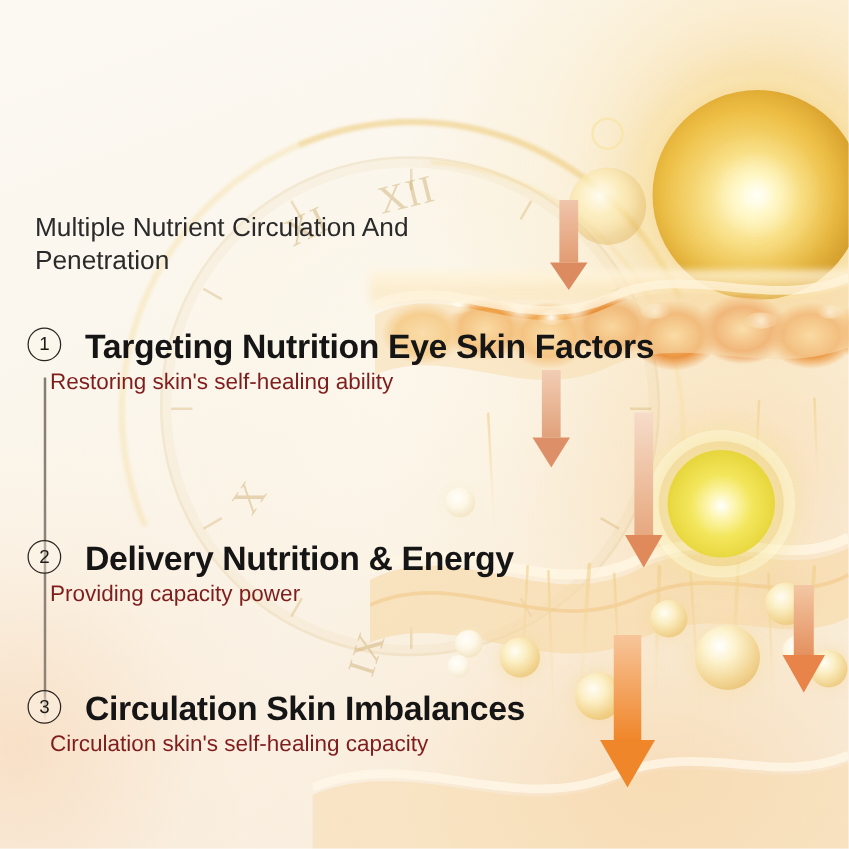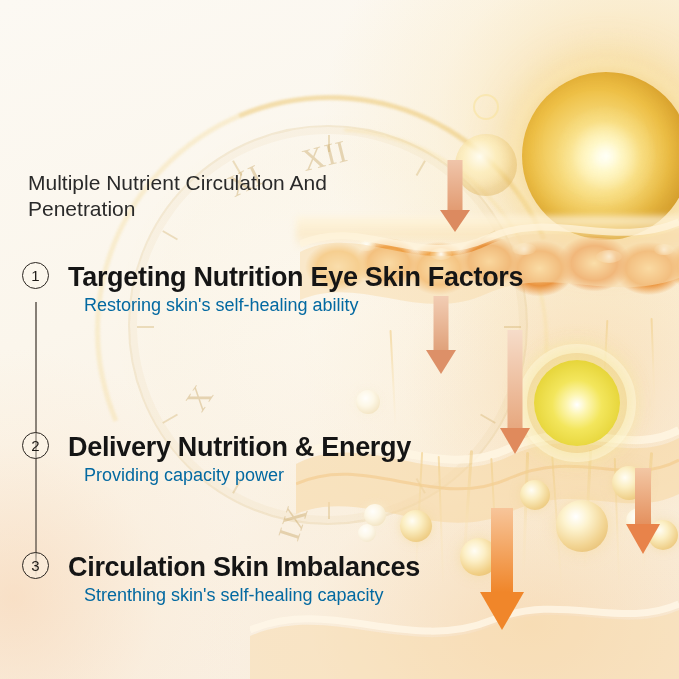--- a/index.html
+++ b/index.html
@@ -191,21 +191,21 @@
     background:rgba(252,246,236,.35);
     line-height:1;
   }
   .step-title {
     font-size:27px; font-weight:700; line-height:31px;
     color:#151515; letter-spacing:-.3px;
     margin-left:46px;
   }
   .step-sub {
     font-size:18px; font-weight:300; line-height:23px;
-    color:#0369a1; margin-left:62px; margin-top:1px;
+    color:#7f1d1d; margin-left:18px; margin-top:1px;
   }
   #rail {
     position:absolute; left:35px; top:302px;
     width:1.5px; height:275px;
     background:linear-gradient(180deg, rgba(60,52,44,.62) 0%, rgba(60,52,44,.55) 92%, rgba(60,52,44,0) 100%);
   }
 </style>
 </head>
 <body>
 
@@ -357,17 +357,17 @@
 
     <div class="step" style="height:126px; padding-top:48px;">
       <div class="step-marker" style="top:48px;">2</div>
       <div class="step-title">Delivery Nutrition &amp; Energy</div>
       <div class="step-sub">Providing capacity power</div>
     </div>
 
     <div class="step" style="height:100px; padding-top:42px;">
       <div class="step-marker" style="top:42px;">3</div>
       <div class="step-title">Circulation Skin Imbalances</div>
-      <div class="step-sub">Strenthing skin's self-healing capacity</div>
+      <div class="step-sub">Circulation skin's self-healing capacity</div>
     </div>
 
   </div>
 </div>
 
 </body></html>

